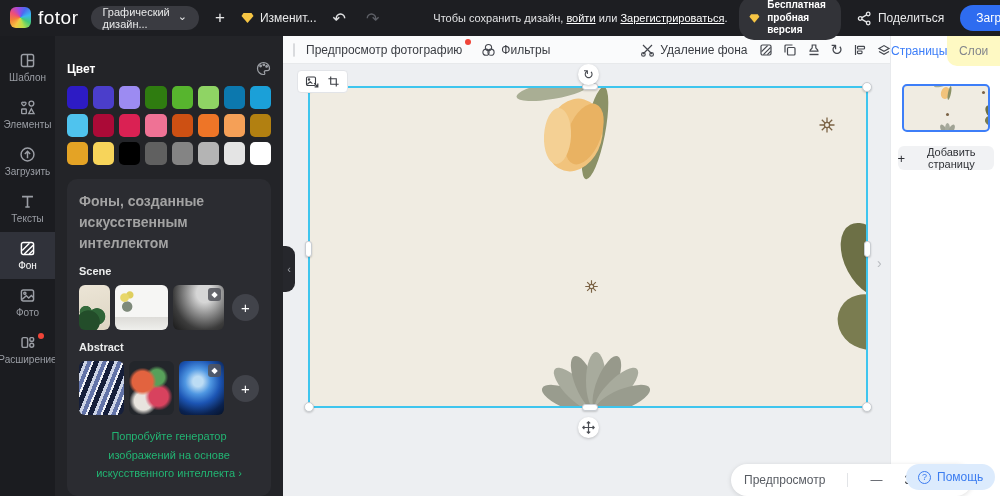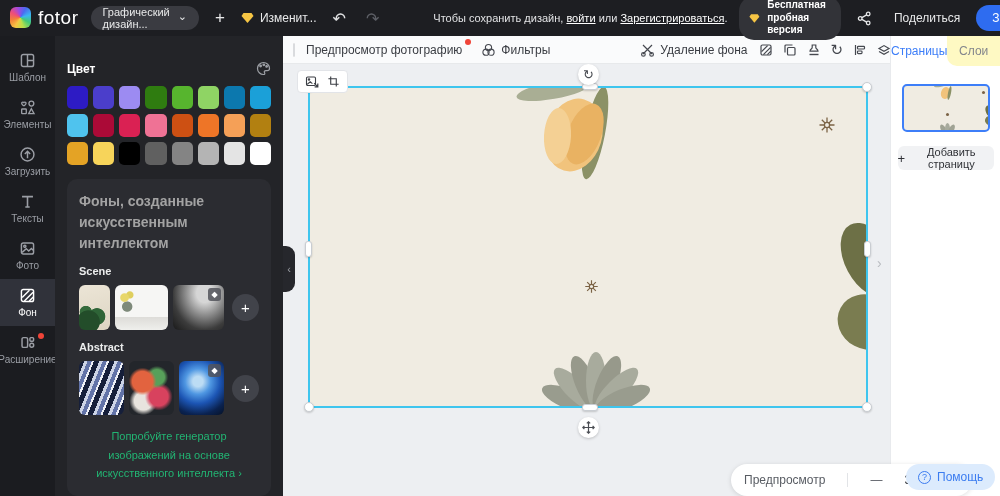--- a/index.html
+++ b/index.html
@@ -19,21 +19,21 @@
   .tb-plus { color:#e8e9ea; font-size:17px; font-weight:400; padding:0 4px; }
   .edit-badge { display:flex; align-items:center; gap:6px; color:#e8e9ea; font-size:12px; }
   .tb-arrow { font-size:16px; color:#dfe0e2; padding:0 4px; }
   .tb-arrow.dim { color:#5d5f66; }
   .hint { color:#e2e3e5; font-size:11px; margin-left:26px; white-space:nowrap; }
   .hint a { color:#fff; text-decoration:underline; cursor:pointer; }
   .right-group { margin-left:auto; display:flex; align-items:center; gap:16px; }
   .trial-pill { display:flex; align-items:center; gap:7px; background:#323338; border-radius:15px;
       padding:3px 12px 3px 10px; }
   .trial-text { color:#fff; font-size:10px; font-weight:700; line-height:1.25; }
-  .share { display:flex; align-items:center; gap:22px; color:#e8e9ea; font-size:12px; }
+  .share { display:flex; align-items:center; gap:6px; color:#e8e9ea; font-size:12px; }
   .download-btn { background:#2e6cf0; color:#fff; font-size:12px; border:none; border-radius:14px;
       height:26px; padding:0 16px; }
 
   
   .rail { position:absolute; left:0; top:36px; width:55px; height:460px; background:#1b1c20; padding-top:8px; z-index:40; }
   .rail-item { position:relative; width:55px; height:47px; display:flex; flex-direction:column;
       align-items:center; justify-content:center; gap:3px; color:#9b9ea5; }
   .rail-item .rlab { font-size:10px; }
   .rail-item svg { stroke:#9b9ea5; }
   .rail-item.active { background:#30323a; color:#fff; }
@@ -230,34 +230,34 @@
           <path d="M7 10 V4.6 M4.8 6.6 L7 4.4 L9.2 6.6"></path>
       </svg>
       <span class="rlab">Загрузить</span>
     </div>
     <div class="rail-item">
       <svg width="17" height="17" viewBox="0 0 14 14" fill="none" stroke-width="1.3">
         <path d="M2.5 3 H11.5 M7 3 V11.5 M5.2 11.5 H8.8"></path>
       </svg>
       <span class="rlab">Тексты</span>
     </div>
+    <div class="rail-item active">
+      <svg width="17" height="17" viewBox="0 0 14 14" fill="none" stroke-width="1.2">
+        <rect x="2" y="2" width="10" height="10" rx="1.5"></rect>
+        <path d="M2.6 8.6 L8.6 2.6 M4.4 11.6 L11.6 4.4 M8.4 11.6 L11.8 8.2"></path>
+      </svg>
+      <span class="rlab">Фон</span>
+    </div>
     <div class="rail-item">
       <svg width="17" height="17" viewBox="0 0 14 14" fill="none" stroke-width="1.2">
         <rect x="2" y="2.5" width="10" height="9" rx="1.5"></rect>
         <circle cx="4.8" cy="5.2" r=".9"></circle>
         <path d="M2.6 10.2 L6 7.2 L8 9 L10.2 7 L11.6 8.4"></path>
       </svg>
       <span class="rlab">Фото</span>
-    </div>
-    <div class="rail-item active">
-      <svg width="17" height="17" viewBox="0 0 14 14" fill="none" stroke-width="1.2">
-        <rect x="2" y="2" width="10" height="10" rx="1.5"></rect>
-        <path d="M2.6 8.6 L8.6 2.6 M4.4 11.6 L11.6 4.4 M8.4 11.6 L11.8 8.2"></path>
-      </svg>
-      <span class="rlab">Фон</span>
     </div>
     <div class="rail-item">
       <span class="red-dot"></span>
       <svg width="17" height="17" viewBox="0 0 14 14" fill="none" stroke-width="1.2">
         <rect x="2.5" y="3" width="4.6" height="8" rx="1.2"></rect>
         <rect x="9" y="3" width="3" height="3" rx=".8"></rect>
         <circle cx="10.5" cy="9.3" r="1.6"></circle>
       </svg>
       <span class="rlab">Расширение</span>
     </div>

